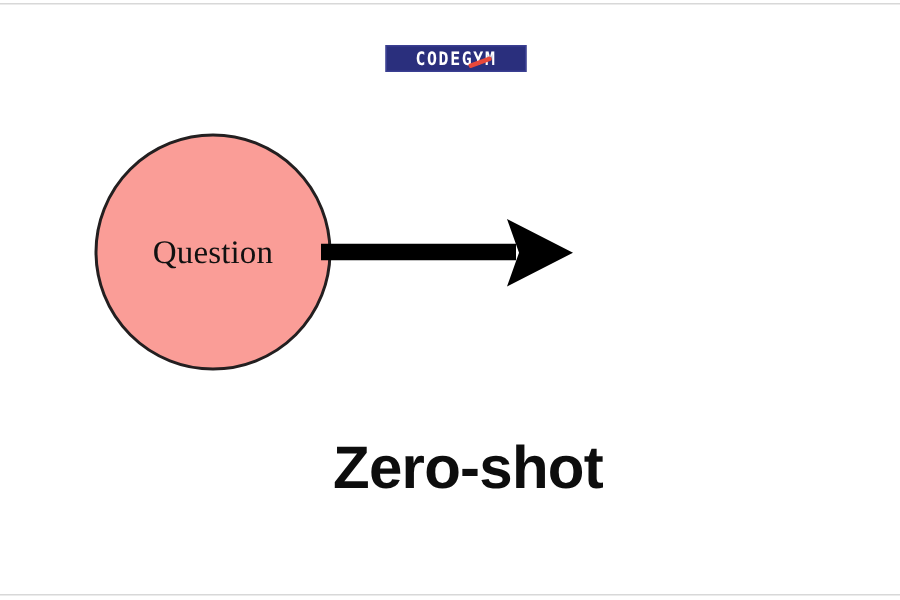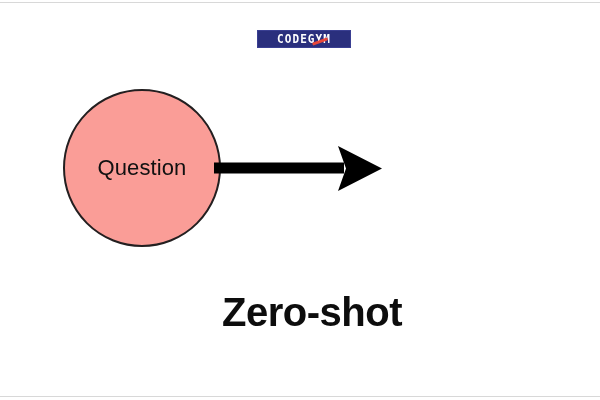--- a/index.html
+++ b/index.html
@@ -75,20 +75,21 @@
     display: flex;
     align-items: center;
     justify-content: center;
   }
   #node-question {
     left: 63px;
     top: 89px;
     width: 158px;
     height: 158px;
     background: #fa9d97;
+    font-family: Liberation Serif, serif;
   }
   #node-answer {
     left: 383px;
     top: 89px;
     width: 160px;
     height: 160px;
     background: #7fd793;
   }
   .node-label {
     color: #111111;

